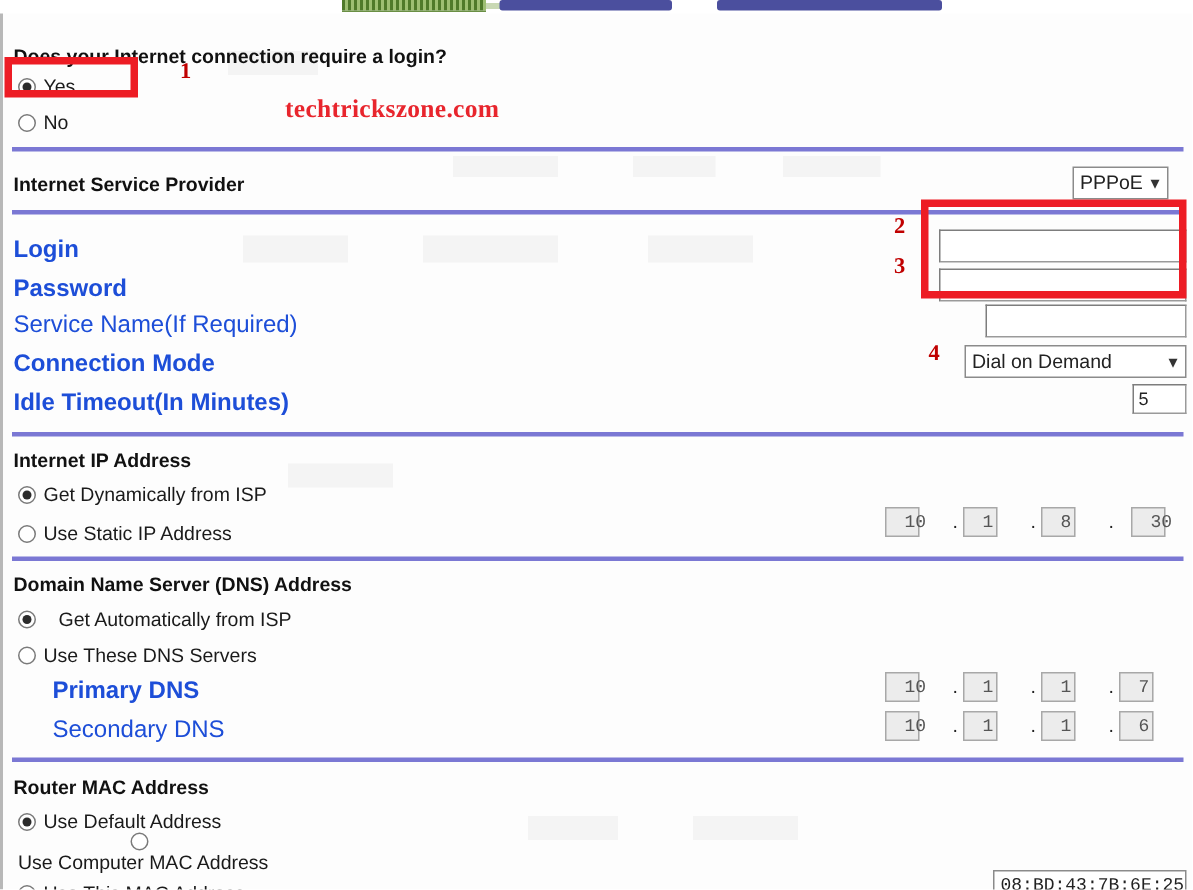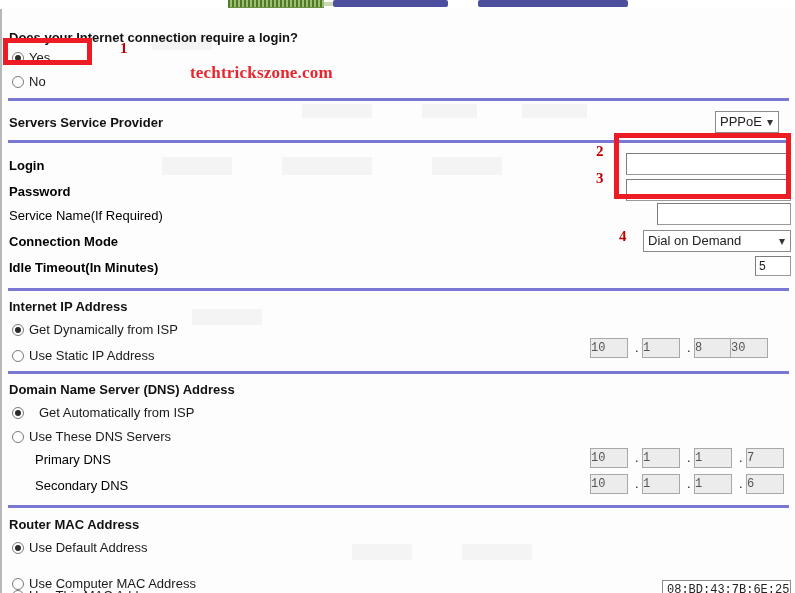--- a/index.html
+++ b/index.html
@@ -107,23 +107,23 @@
     position: absolute;
     left: 2px; top: 2px;
     width: 6px; height: 6px;
     border-radius: 50%;
     background: #2b2b2b;
   }
 
   .lbl {
     position: absolute;
     left: 7px;
-    font-size: 13px;
+    font-size: 16px;
     font-weight: bold;
-    color: #000000;
+    color: #1d4ed8;
     white-space: nowrap;
   }
   .lbl.thin { font-weight: normal; }
   .lbl.sub { left: 33px; font-weight: normal; }
 
   .txt {
     position: absolute;
     box-sizing: border-box;
     background: #ffffff;
     border: 1px solid #9a9a9a;
@@ -131,28 +131,28 @@
     border-left-color: #7d7d7d;
     font-family: "Liberation Sans", sans-serif;
     font-size: 12px;
     color: #222;
     padding: 0 3px;
   }
 
   .octet {
     position: absolute;
     box-sizing: border-box;
-    width: 38px; height: 20px;
+    width: 23px; height: 20px;
     background: #ececec;
     border: 1px solid #a8a8a8;
     font-family: "Liberation Mono", monospace;
     font-size: 12px;
     color: #555;
     line-height: 18px;
-    padding-left: 0;
+    padding-left: 12px;
   }
   .dot {
     position: absolute;
     font-size: 13px;
     color: #222;
     line-height: 20px;
   }
 
   .sel {
     position: absolute;
@@ -239,21 +239,21 @@
     <span>Yes</span>
   </div>
 
   <div class="opt" style="top:65px;">
     <span class="radio"></span>
     <span>No</span>
   </div>
 
   <div class="hr" style="top:89px;"></div>
 
-  <div class="sect-title" style="top:106px;">Servers Service Provider</div>
+  <div class="sect-title" style="top:106px;">Internet Service Provider</div>
   <div class="sel" style="left:713px; top:102px; width:64px;">
     <span>PPPoE</span>
     <span class="chev">▾</span>
   </div>
 
   <div class="hr" style="top:131px;"></div>
 
   <div class="lbl" style="top:149px;">Login</div>
   <input class="txt" type="text" style="left: 624px; top: 144px; width: 165px; height: 22px;" value="">
 
@@ -285,37 +285,37 @@
     <span class="radio"></span>
     <span>Use Static IP Address</span>
   </div>
 
   <div class="octet" style="left:588px; top:329px;">10</div>
   <div class="dot" style="left:633px; top:329px;">.</div>
   <div class="octet" style="left:640px; top:329px;">1</div>
   <div class="dot" style="left:685px; top:329px;">.</div>
   <div class="octet" style="left:692px; top:329px;">8</div>
   <div class="dot" style="left:737px; top:329px;">.</div>
-  <div class="octet" style="left:728px; top:329px;">30</div>
+  <div class="octet" style="left:752px; top:329px;">30</div>
 
   <div class="hr" style="top:362px;"></div>
 
   <div class="sect-title" style="top:373px;">Domain Name Server (DNS) Address</div>
 
   <div class="opt" style="top:396px;gap:10px;">
     <span class="radio on"></span>
     <span>Get Automatically from ISP</span>
   </div>
 
   <div class="opt" style="top:420px;justify-content:center;">
     <span class="radio"></span>
     <span>Use These DNS Servers</span>
   </div>
 
-  <div class="lbl sub" style="top:443px;">Primary DNS</div>
+  <div class="lbl sub" style="top:443px;font-weight:bold;">Primary DNS</div>
   <div class="octet" style="left:588px; top:439px;">10</div>
   <div class="dot" style="left:633px; top:439px;">.</div>
   <div class="octet" style="left:640px; top:439px;">1</div>
   <div class="dot" style="left:685px; top:439px;">.</div>
   <div class="octet" style="left:692px; top:439px;">1</div>
   <div class="dot" style="left:737px; top:439px;">.</div>
   <div class="octet" style="left:744px; top:439px;">7</div>
 
   <div class="lbl sub" style="top:469px;">Secondary DNS</div>
   <div class="octet" style="left:588px; top:465px;">10</div>
@@ -328,21 +328,21 @@
 
   <div class="hr" style="top:496px;"></div>
 
   <div class="sect-title" style="top:508px;">Router MAC Address</div>
 
   <div class="opt" style="top:531px;">
     <span class="radio on"></span>
     <span>Use Default Address</span>
   </div>
 
-  <div class="opt" style="top:567px;">
+  <div class="opt" style="top:546px;flex-direction:column;">
     <span class="radio"></span>
     <span>Use Computer MAC Address</span>
   </div>
 
   <div class="opt" style="top:579px;">
     <span class="radio"></span>
     <span>Use This MAC Address</span>
   </div>
 
   <div class="mac" style="left:660px; top:571px; width:129px; height:20px;">08:BD:43:7B:6E:25</div>

